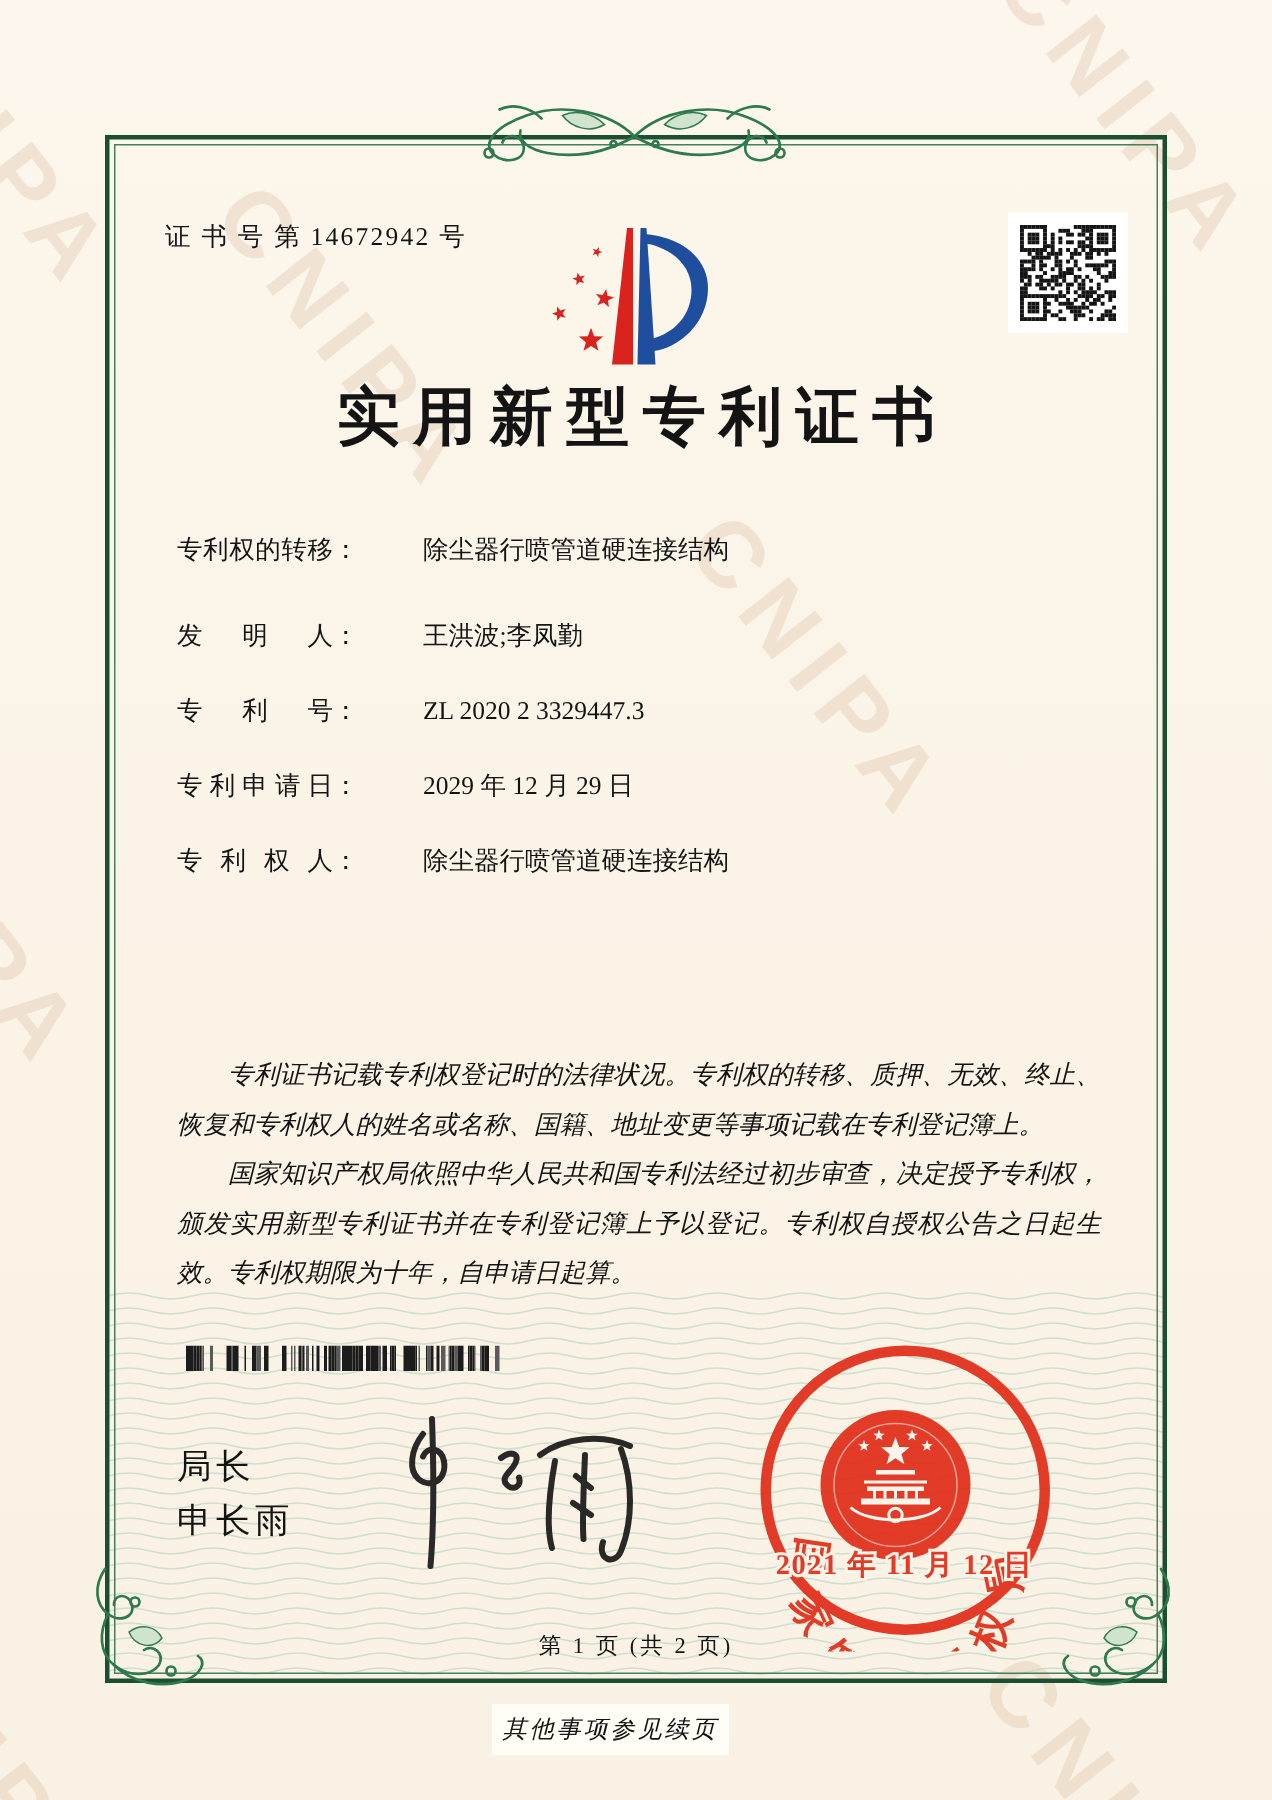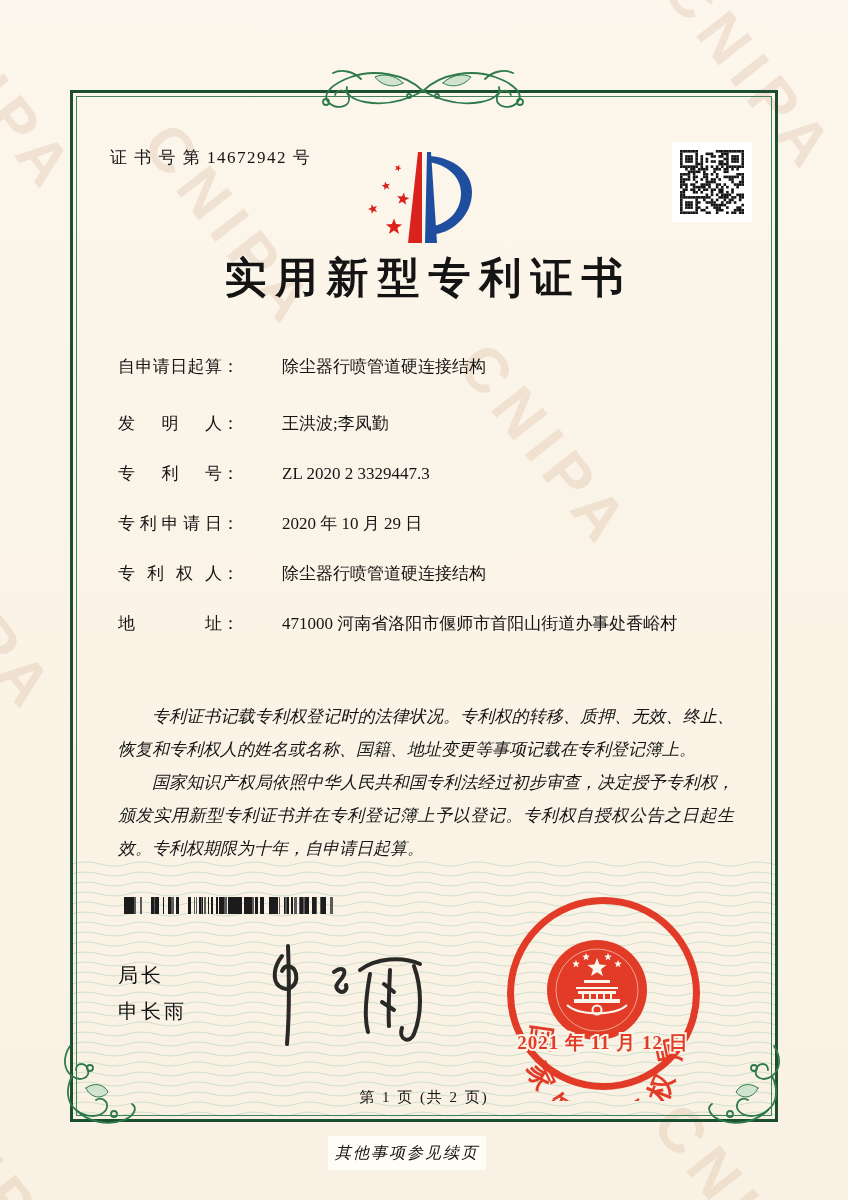--- a/index.html
+++ b/index.html
@@ -27,21 +27,21 @@
   .frow.first{height:57px;}
   .flabel{display:inline-block;width:104px;text-align:justify;text-align-last:justify;
           vertical-align:top;}
   .fcolon{display:inline-block;}
   .fval{margin-left:10px;padding-left:33px;}
   .pair2{margin-left:46px;}
   .paras{position:absolute;left:118px;top:700px;width:616px;font-size:17px;
          line-height:33px;text-align:justify;font-style:italic;}
   .paras p{margin:0;text-indent:2em;}
   .barcode{position:absolute;left:120px;top:897px;z-index:4;}
-  .signer{position:absolute;left:118px;font-size:20px;letter-spacing:3px;z-index:4;}
+  .signer{position:absolute;left:118px;font-size:23px;letter-spacing:3px;z-index:4;}
   .sig{position:absolute;left:252px;top:944px;z-index:4;}
   .seal{position:absolute;left:496px;top:886px;z-index:5;opacity:.94;}
   .page-ind{position:absolute;left:70px;top:1088px;width:708px;text-align:center;
          font-size:15px;letter-spacing:2px;z-index:4;}
   .note{position:absolute;left:328px;top:1136px;width:158px;height:34px;background:#fffdf6;
         z-index:4;display:flex;align-items:center;justify-content:center;
         font-size:16px;font-style:italic;letter-spacing:2px;}
 </style>
 </head>
 <body>
@@ -474,36 +474,33 @@
             <rect x="58.88" y="61.44" width="2.61" height="2.61"></rect>
             <rect x="61.44" y="61.44" width="2.61" height="2.61"></rect>
           </g>
         </svg>
     </div>
 
     <div class="title">实用新型专利证书</div>
 
     <div class="fields">
       <div class="frow first">
-        <span class="flabel">自申请日起算</span><span class="fcolon">：</span><span class="fval">除尘器行喷管道硬连接结构</span>
+        <span class="flabel">专利权的转移</span><span class="fcolon">：</span><span class="fval">除尘器行喷管道硬连接结构</span>
       </div>
       <div class="frow">
         <span class="flabel">发明人</span><span class="fcolon">：</span><span class="fval">王洪波;李凤勤</span>
       </div>
       <div class="frow">
         <span class="flabel">专利号</span><span class="fcolon">：</span><span class="fval">ZL 2020 2 3329447.3</span>
       </div>
       <div class="frow">
-        <span class="flabel">专利申请日</span><span class="fcolon">：</span><span class="fval">2020 年 10 月 29 日</span>
+        <span class="flabel">专利申请日</span><span class="fcolon">：</span><span class="fval">2029 年 12 月 29 日</span>
       </div>
       <div class="frow">
         <span class="flabel">专利权人</span><span class="fcolon">：</span><span class="fval">除尘器行喷管道硬连接结构</span>
-      </div>
-      <div class="frow">
-        <span class="flabel">地址</span><span class="fcolon">：</span><span class="fval">471000 河南省洛阳市偃师市首阳山街道办事处香峪村</span>
       </div>
     </div>
 
     <div class="paras">
       <p>专利证书记载专利权登记时的法律状况。专利权的转移、质押、无效、终止、恢复和专利权人的姓名或名称、国籍、地址变更等事项记载在专利登记簿上。</p>
       <p>国家知识产权局依照中华人民共和国专利法经过初步审查，决定授予专利权，颁发实用新型专利证书并在专利登记簿上予以登记。专利权自授权公告之日起生效。专利权期限为十年，自申请日起算。</p>
     </div>
 
     <svg class="barcode" width="215" height="17" viewBox="0 0 215 17">
         <g id="barcode">

